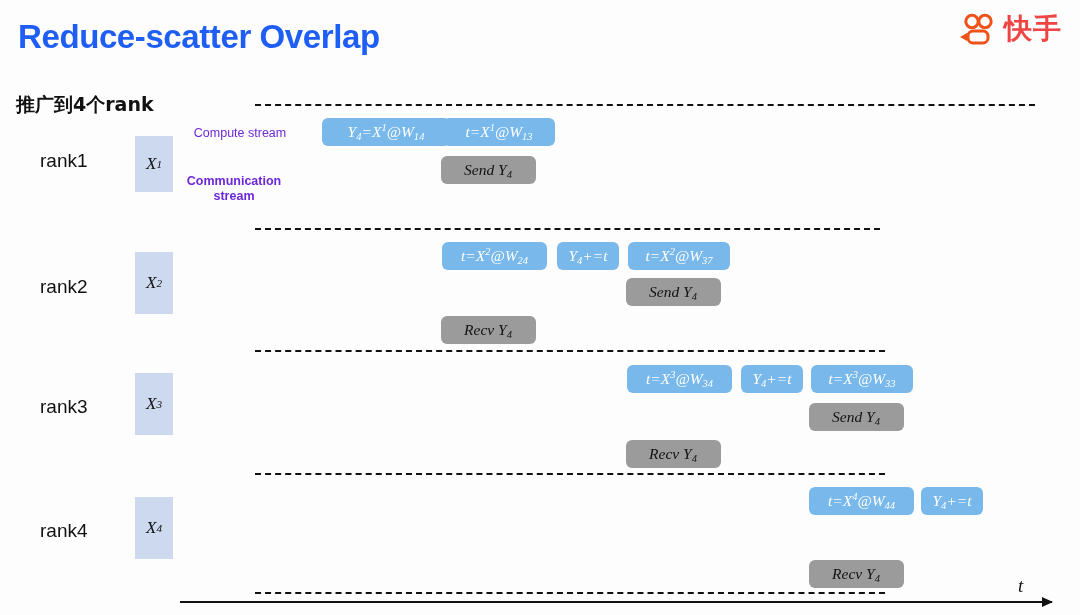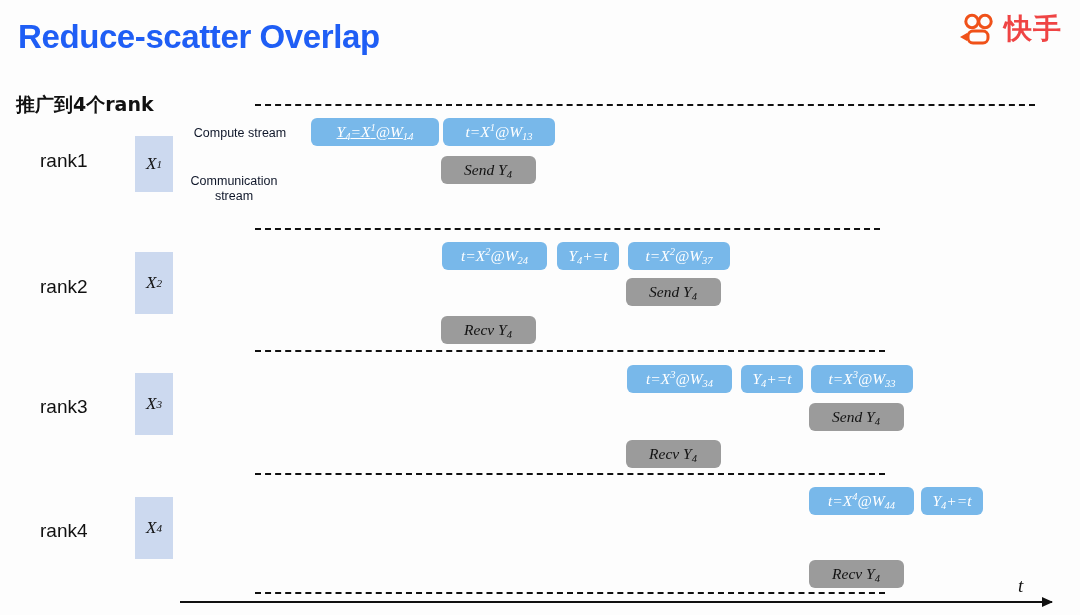--- a/index.html
+++ b/index.html
@@ -57,28 +57,28 @@
     font-weight: bold;
     color: #111111;
     font-family: "DejaVu Sans", sans-serif;
     white-space: nowrap;
   }
 
   
   .stream-label {
     position: absolute;
     font-size: 12.5px;
-    color: #0f172a;
+    color: #6d28d9;
     text-align: center;
     line-height: 15px;
     white-space: nowrap;
   }
   #compute-stream-label { left: 180px; top: 126px; width: 120px; }
   #communication-stream-label {
-    left: 180px; top: 174px; width: 108px; white-space: normal;
+    left: 180px; top: 174px; width: 108px; white-space: normal; font-weight: bold;
   }
 
   
   .rank-label {
     position: absolute;
     font-size: 19px;
     color: #111111;
     left: 40px;
     white-space: nowrap;
     margin-top: 8px;
@@ -186,21 +186,21 @@
   <div class="stream-label" id="communication-stream-label">Communication stream</div>
 
   <div id="dynamic-layer">
       <div class="dashed-line" style="left: 255px; top: 104px; width: 780px;"></div>
       <div class="dashed-line" style="left: 255px; top: 228px; width: 625px;"></div>
       <div class="dashed-line" style="left: 255px; top: 350px; width: 630px;"></div>
       <div class="dashed-line" style="left: 255px; top: 473px; width: 630px;"></div>
       <div class="dashed-line" style="left: 255px; top: 592px; width: 630px;"></div>
       <div class="rank-label" style="top: 142px;">rank1</div>
       <div class="x-box" style="top: 136px; height: 56px;">X<sup>1</sup></div>
-      <div class="op-box compute" style="left: 311px; top: 118px; width: 128px; text-decoration: underline;">
+      <div class="op-box compute" style="left: 322px; top: 118px; width: 128px;">
         <span>Y<sub>4</sub>=X<sup>1</sup>@W<sub>14</sub></span>
       </div>
       <div class="op-box compute" style="left: 443px; top: 118px; width: 112px;">
         <span>t=X<sup>1</sup>@W<sub>13</sub></span>
       </div>
       <div class="op-box comm" style="left: 441px; top: 156px; width: 95px;">
         <span>Send Y<sub>4</sub></span>
       </div>
       <div class="rank-label" style="top: 268px;">rank2</div>
       <div class="x-box" style="top: 252px; height: 62px;">X<sup>2</sup></div>

